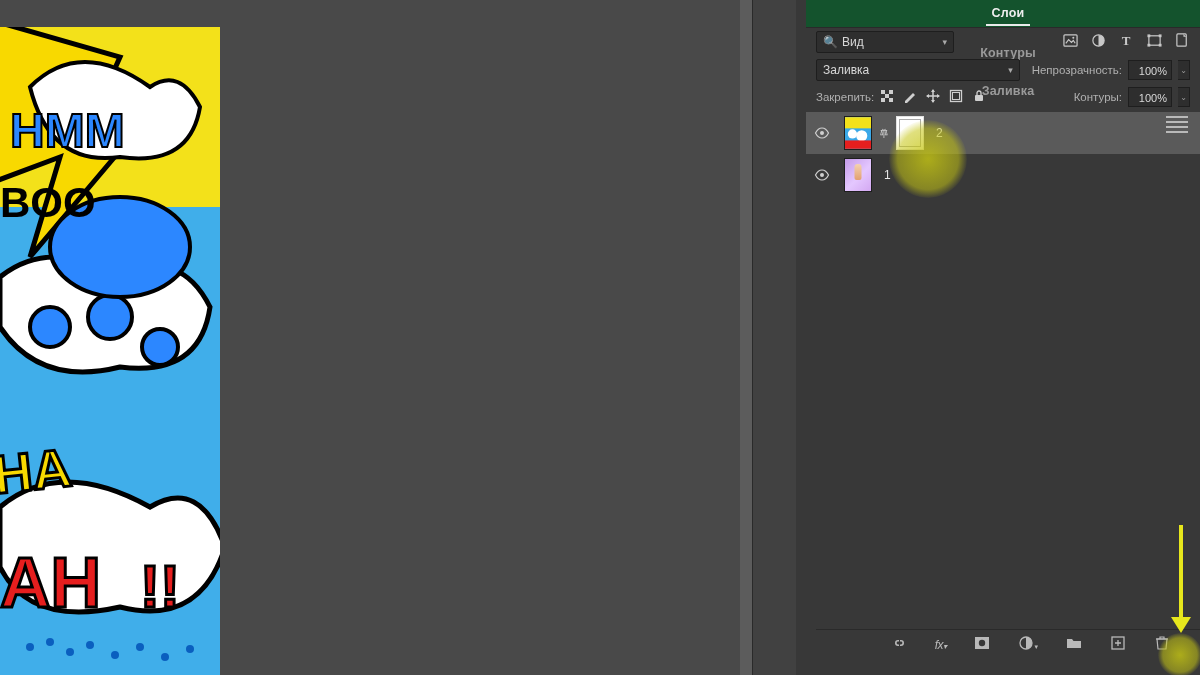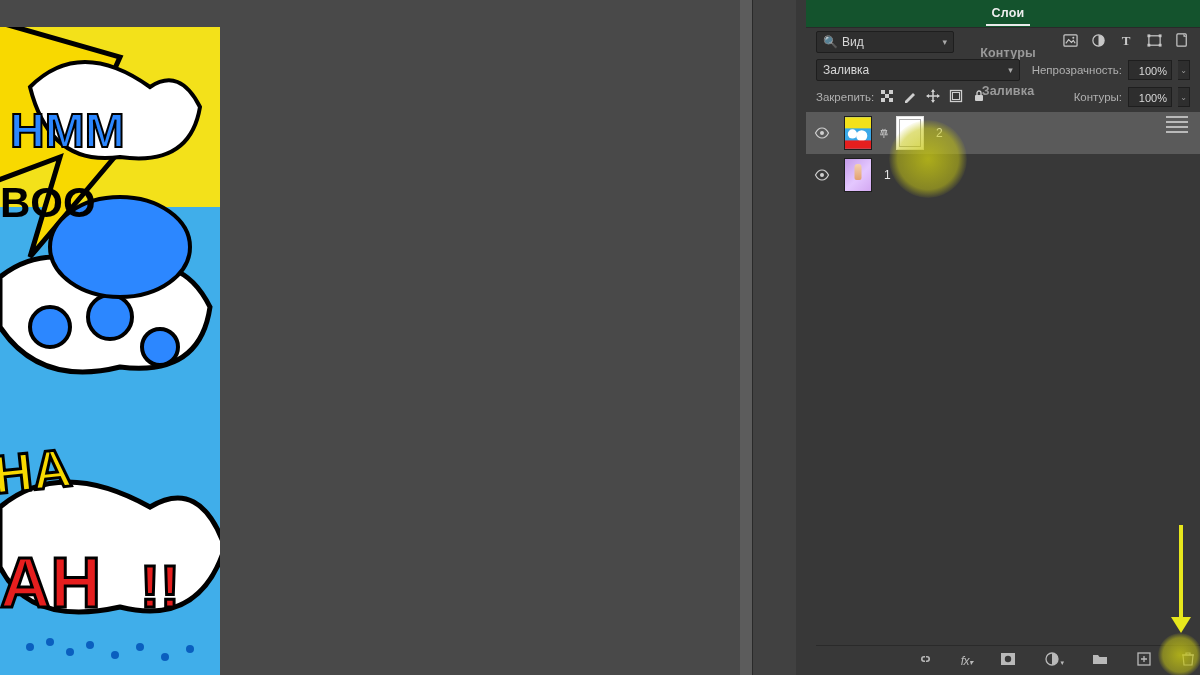--- a/index.html
+++ b/index.html
@@ -51,21 +51,21 @@
   .eye svg { width: 16px; height: 16px; fill: #cfcfcf; }
   .thumb { width: 28px; height: 34px; border: 1px solid #1e1e1e; background: #fff; margin-left: 8px; position: relative; }
   .thumb.comic svg { width: 100%; height: 100%; }
   .thumb.person { background: linear-gradient(135deg,#c49be8 0%, #e4c7ff 55%, #d3a8f2 100%); }
   .thumb.person::after { content:""; position:absolute; left:50%; top:15%; transform:translateX(-50%); width:7px; height:16px; background:linear-gradient(#f4d2b0,#e2a070); border-radius:3px 3px 2px 2px; }
   .link-ic { width: 12px; height: 14px; display: flex; align-items: center; justify-content: center; color: #ccc; font-size: 11px; }
   .mask-thumb { width: 28px; height: 34px; border: 1px solid #e2e2e2; background: #fff; position: relative; }
   .mask-thumb::after { content:""; position:absolute; inset:2px; border: 1px solid #aaa; }
   .layer-name { color: #e8e8e8; margin-left: 6px; font-size: 12px; }
 
-  .bottom-bar { position: absolute; bottom: 0; left: 10px; right: 0; height: 30px; background: #383838; display: flex; align-items: center; justify-content: flex-end; gap: 28px; padding-right: 4px; border-top: 1px solid #2a2a2a; }
+  .bottom-bar { position: absolute; bottom: 16px; left: 10px; right: 0; height: 30px; background: #383838; display: flex; align-items: center; justify-content: flex-end; gap: 28px; padding-right: 30px; border-top: 1px solid #2a2a2a; }
   .bottom-bar svg { width: 16px; height: 16px; fill: #b9b9b9; }
   .bottom-bar span { color: #b9b9b9; font-size: 12px; }
   .fx-lbl { font-style: italic; font-size: 12px; letter-spacing: -.5px; }
 
   
   .hilite { position: absolute; background: radial-gradient(circle, rgba(198,198,20,.82) 0%, rgba(198,198,20,.55) 55%, rgba(198,198,20,0) 72%); border-radius: 50%; pointer-events: none; }
   .hl-mask { width: 78px; height: 78px; left: 889px; top: 120px; }
   .hl-trash { width: 44px; height: 44px; left: 1158px; top: 633px; }
   .arrow { position: absolute; left: 1175px; top: 525px; width: 12px; height: 110px; pointer-events: none; }
   .arrow .shaft { position: absolute; left: 4px; top: 0; width: 4px; height: 96px; background: #e7e71c; }

